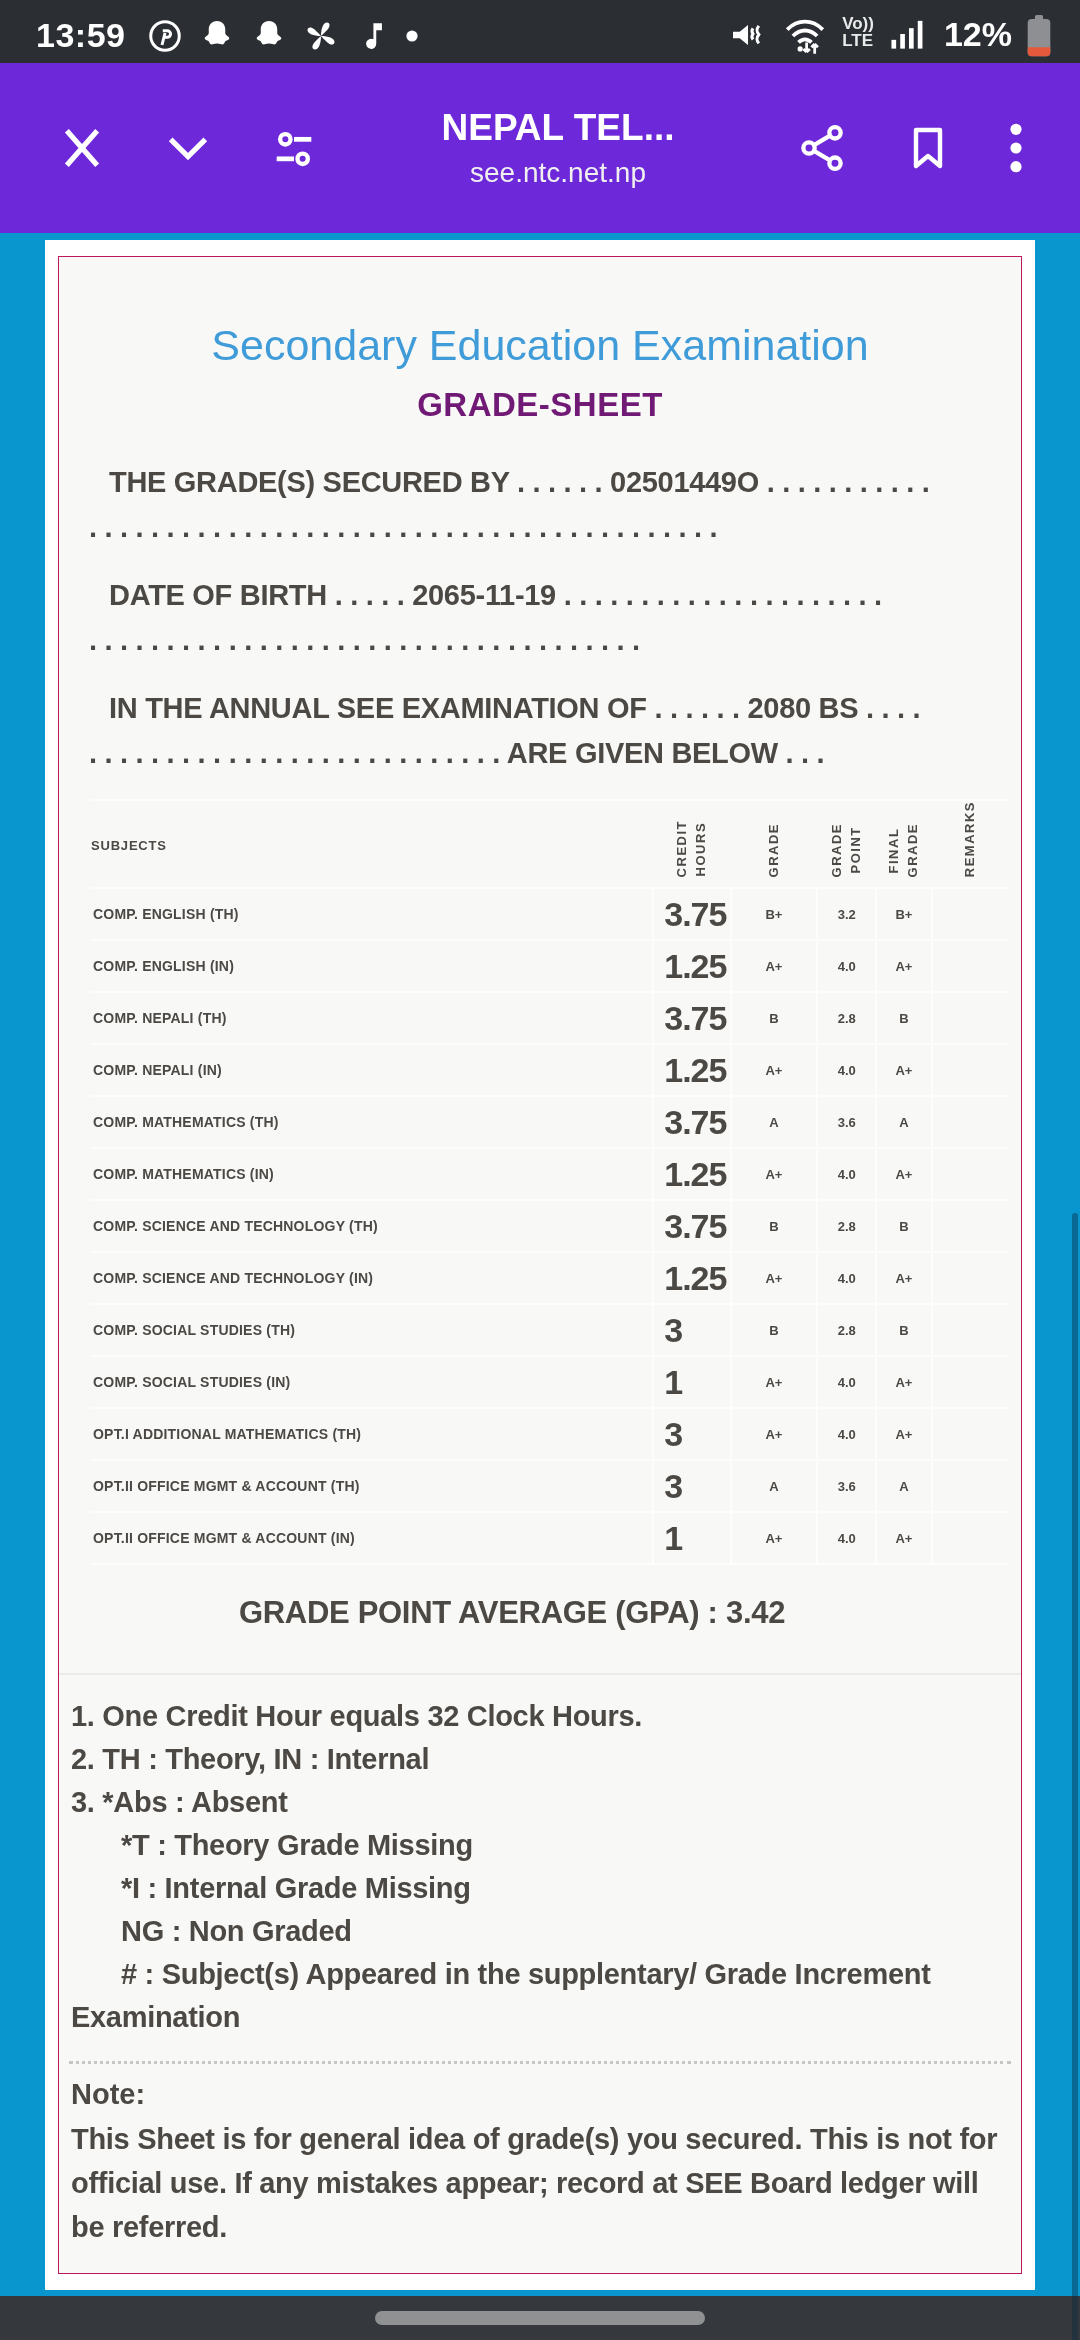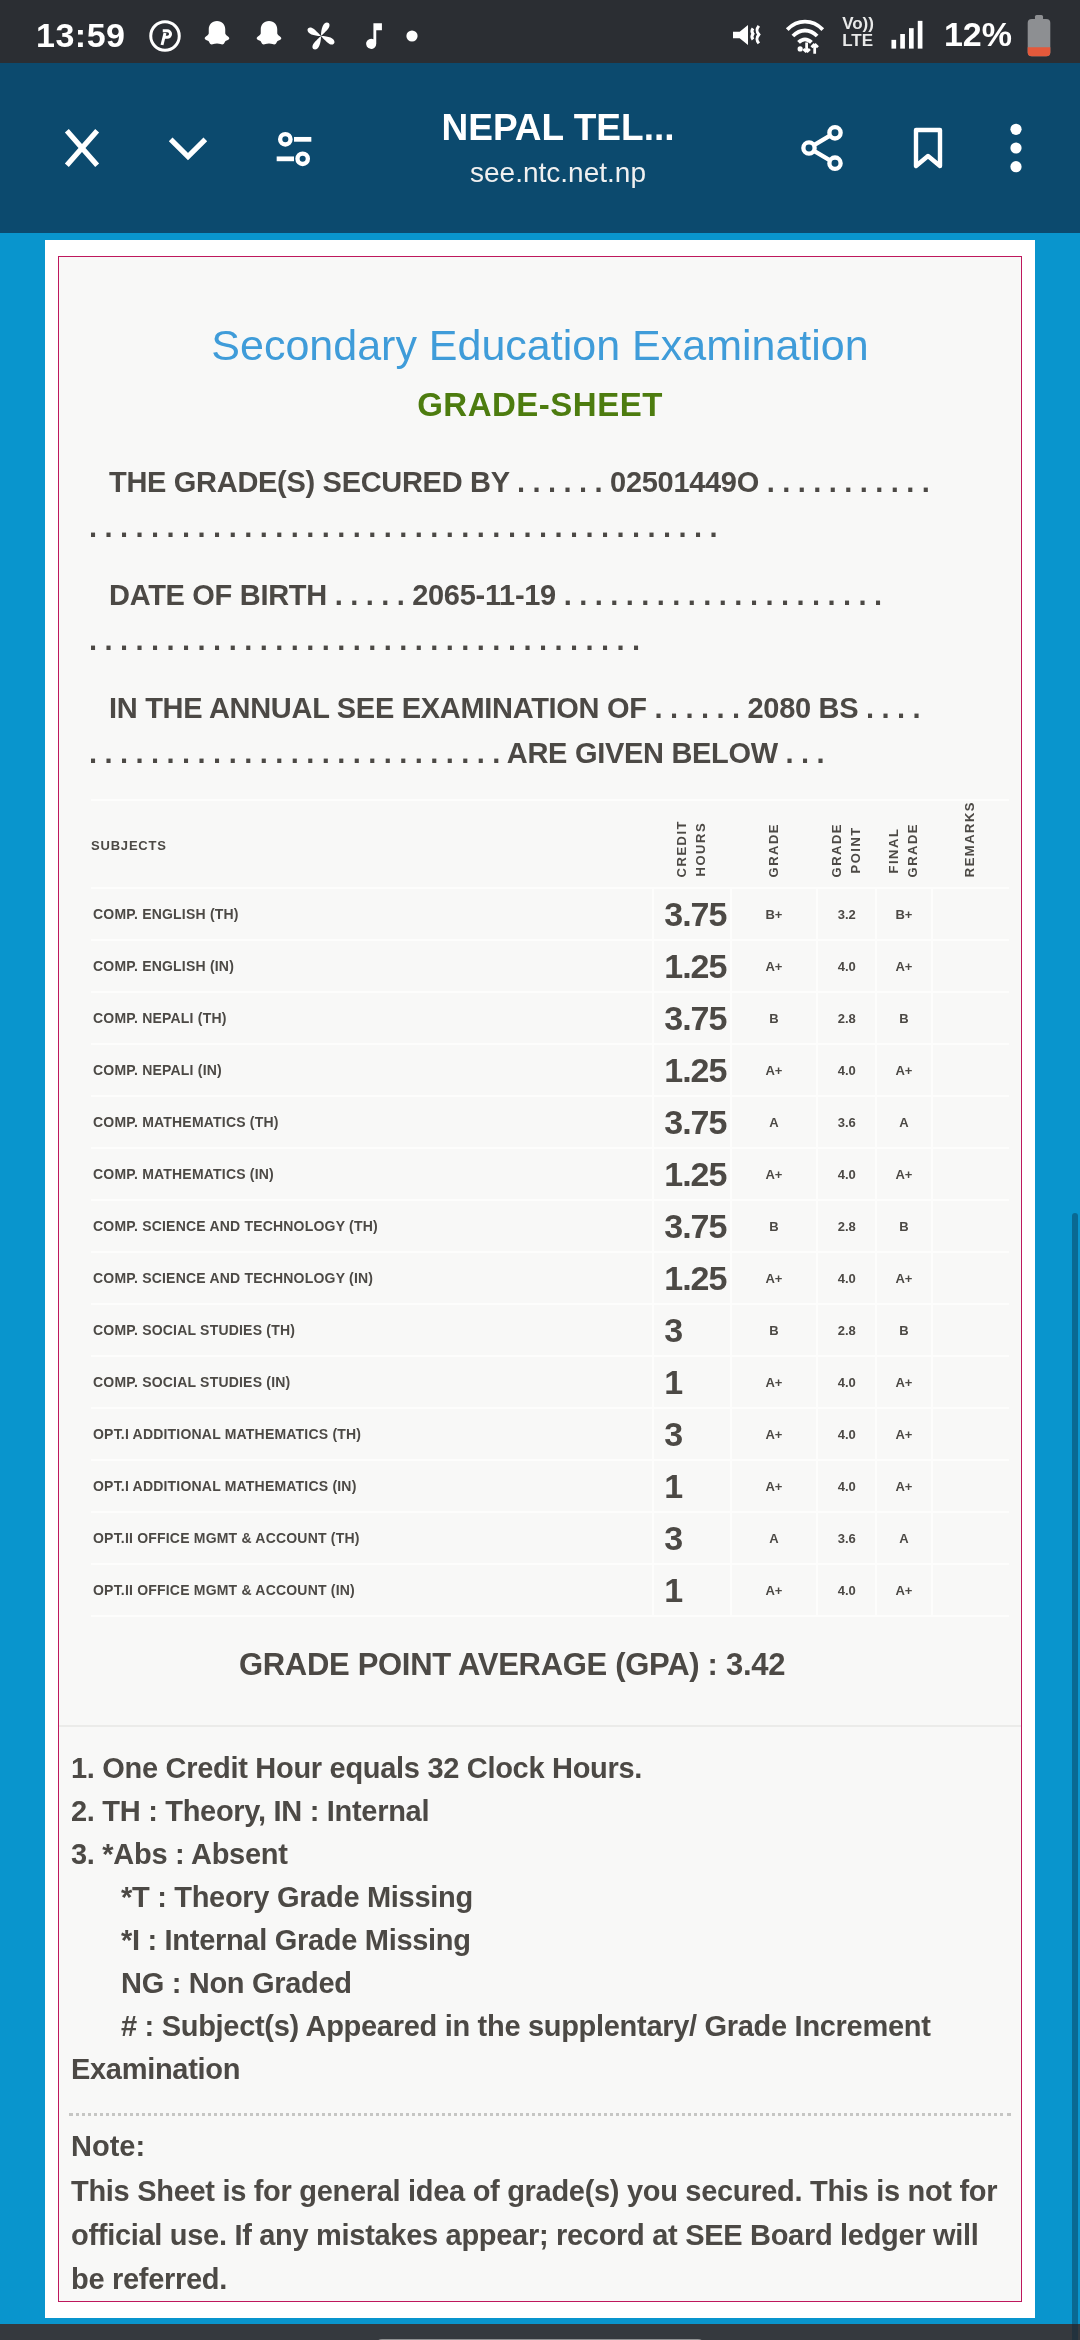--- a/index.html
+++ b/index.html
@@ -16,37 +16,37 @@
     display:flex;align-items:center;padding:8px 28px 0 36px;flex-shrink:0;
   }
   .status-time{font-size:34px;font-weight:bold;letter-spacing:.5px;margin-right:22px;}
   .status-left-icons{display:flex;align-items:center;gap:16px;}
   .status-right{margin-left:auto;display:flex;align-items:flex-start;gap:14px;}
   .volte{display:flex;flex-direction:column;line-height:1;font-weight:bold;color:#e9eaea;}
   .volte span{font-size:17px;}
   .status-pct{font-size:34px;font-weight:bold;}
   
   .toolbar{
-    height:170px;background:#0c4a6e;color:#fff;flex-shrink:0;
+    height:170px;background:#6d28d9;color:#fff;flex-shrink:0;
     display:flex;align-items:center;padding:0 34px;gap:10px;
   }
   .tb-btn{display:flex;align-items:center;justify-content:center;width:96px;height:110px;flex-shrink:0;}
   .tb-center{flex:1;display:flex;flex-direction:column;align-items:center;justify-content:center;min-width:0;}
   .tb-title{font-size:37px;font-weight:bold;white-space:nowrap;}
   .tb-url{font-size:28px;color:#f0f0f0;margin-top:8px;white-space:nowrap;}
   
   .webview{flex:1;background:var(--accent,#0995cd);padding:7px 45px 6px;position:relative;}
   .page{background:#ffffff;width:100%;height:100%;padding:16px 0;}
   .card{
     background:#f8f8f7;border:1px solid #be185d;margin:0 13px;height:100%;
     color:#4c4945;overflow:hidden;
   }
   .sheet-head{padding-top:64px;text-align:center;}
   .h-exam{font-size:43px;font-weight:400;color:var(--heading,#3f9cd9);margin:0;}
-  .h-grade{font-size:33px;font-weight:bold;color:#4d7c0f;margin:16px 0 0;letter-spacing:.5px;}
+  .h-grade{font-size:33px;font-weight:bold;color:#701a75;margin:16px 0 0;letter-spacing:.5px;}
   
   .paras{padding:36px 30px 0;}
   .para{font-size:29px;font-weight:bold;line-height:45px;letter-spacing:-.3px;margin:0 0 23px;}
   .para .l1{padding-left:20px;}
   
   table.grades{width:calc(100% - 44px);margin:6px 30px 0 32px;border-collapse:collapse;table-layout:fixed;}
   col.c-sub{width:61%;}col.c-cr{width:8.4%;}col.c-gr{width:9.4%;}col.c-pt{width:6.4%;}col.c-fn{width:6%;}col.c-rm{width:8.4%;}
   thead th{height:88px;vertical-align:bottom;border-bottom:2px solid #fdfdfc;border-top:2px solid #fdfdfc;padding:0 0 6px;}
   th.h-subjects{text-align:left;font-size:13px;letter-spacing:.8px;padding-bottom:34px;color:#4c4945;}
   .vh{
@@ -322,28 +322,20 @@
 
           <tr>
             <td class="td-subject">OPT.I ADDITIONAL MATHEMATICS (TH)</td>
             <td class="td-credit">3</td>
             <td class="td-grade">A+</td>
             <td class="td-point">4.0</td>
             <td class="td-final">A+</td>
             <td class="td-remarks"></td>
           </tr>
 
-          <tr>
-            <td class="td-subject">OPT.I ADDITIONAL MATHEMATICS (IN)</td>
-            <td class="td-credit">1</td>
-            <td class="td-grade">A+</td>
-            <td class="td-point">4.0</td>
-            <td class="td-final">A+</td>
-            <td class="td-remarks"></td>
-          </tr>
 
           <tr>
             <td class="td-subject">OPT.II OFFICE MGMT &amp; ACCOUNT (TH)</td>
             <td class="td-credit">3</td>
             <td class="td-grade">A</td>
             <td class="td-point">3.6</td>
             <td class="td-final">A</td>
             <td class="td-remarks"></td>
           </tr>
 

